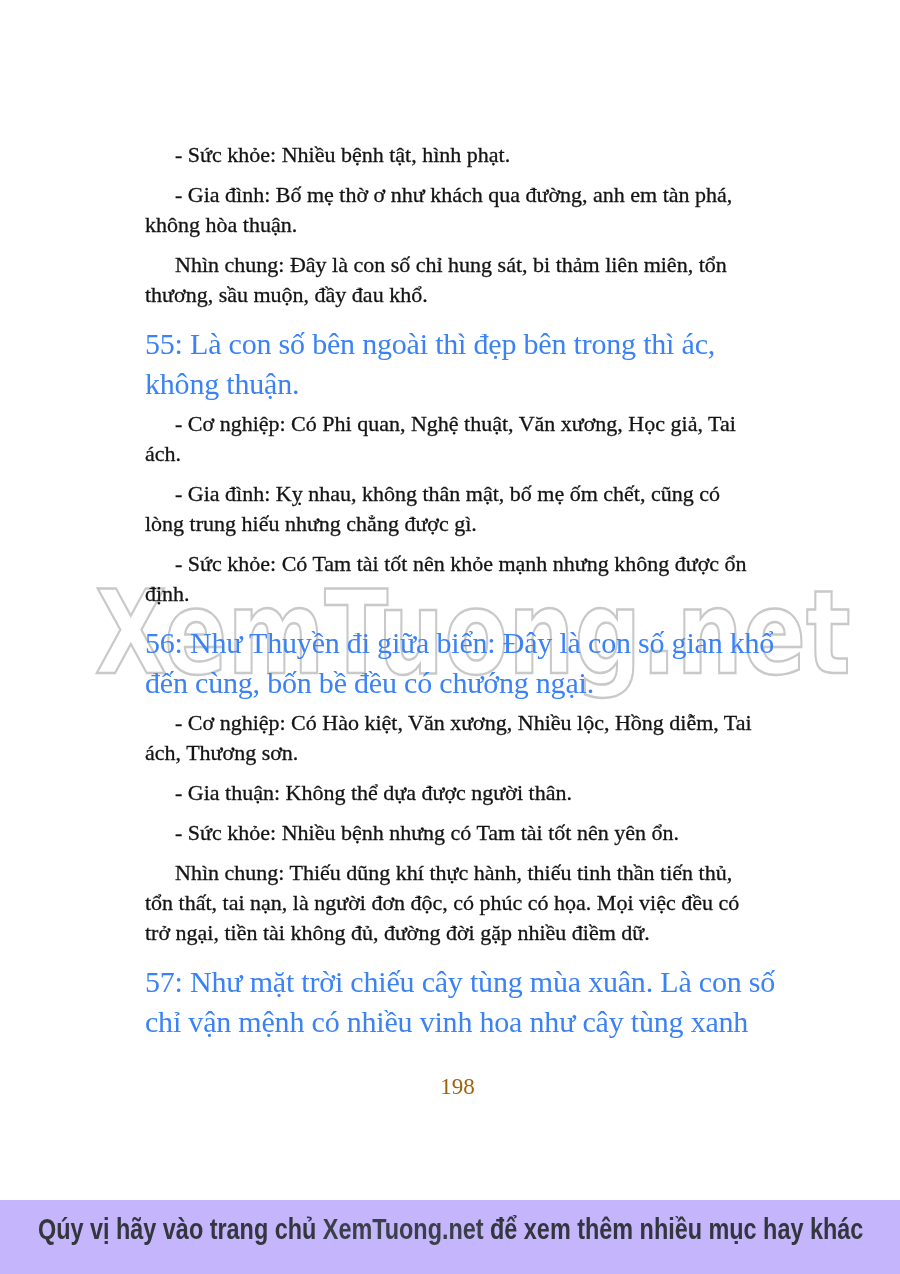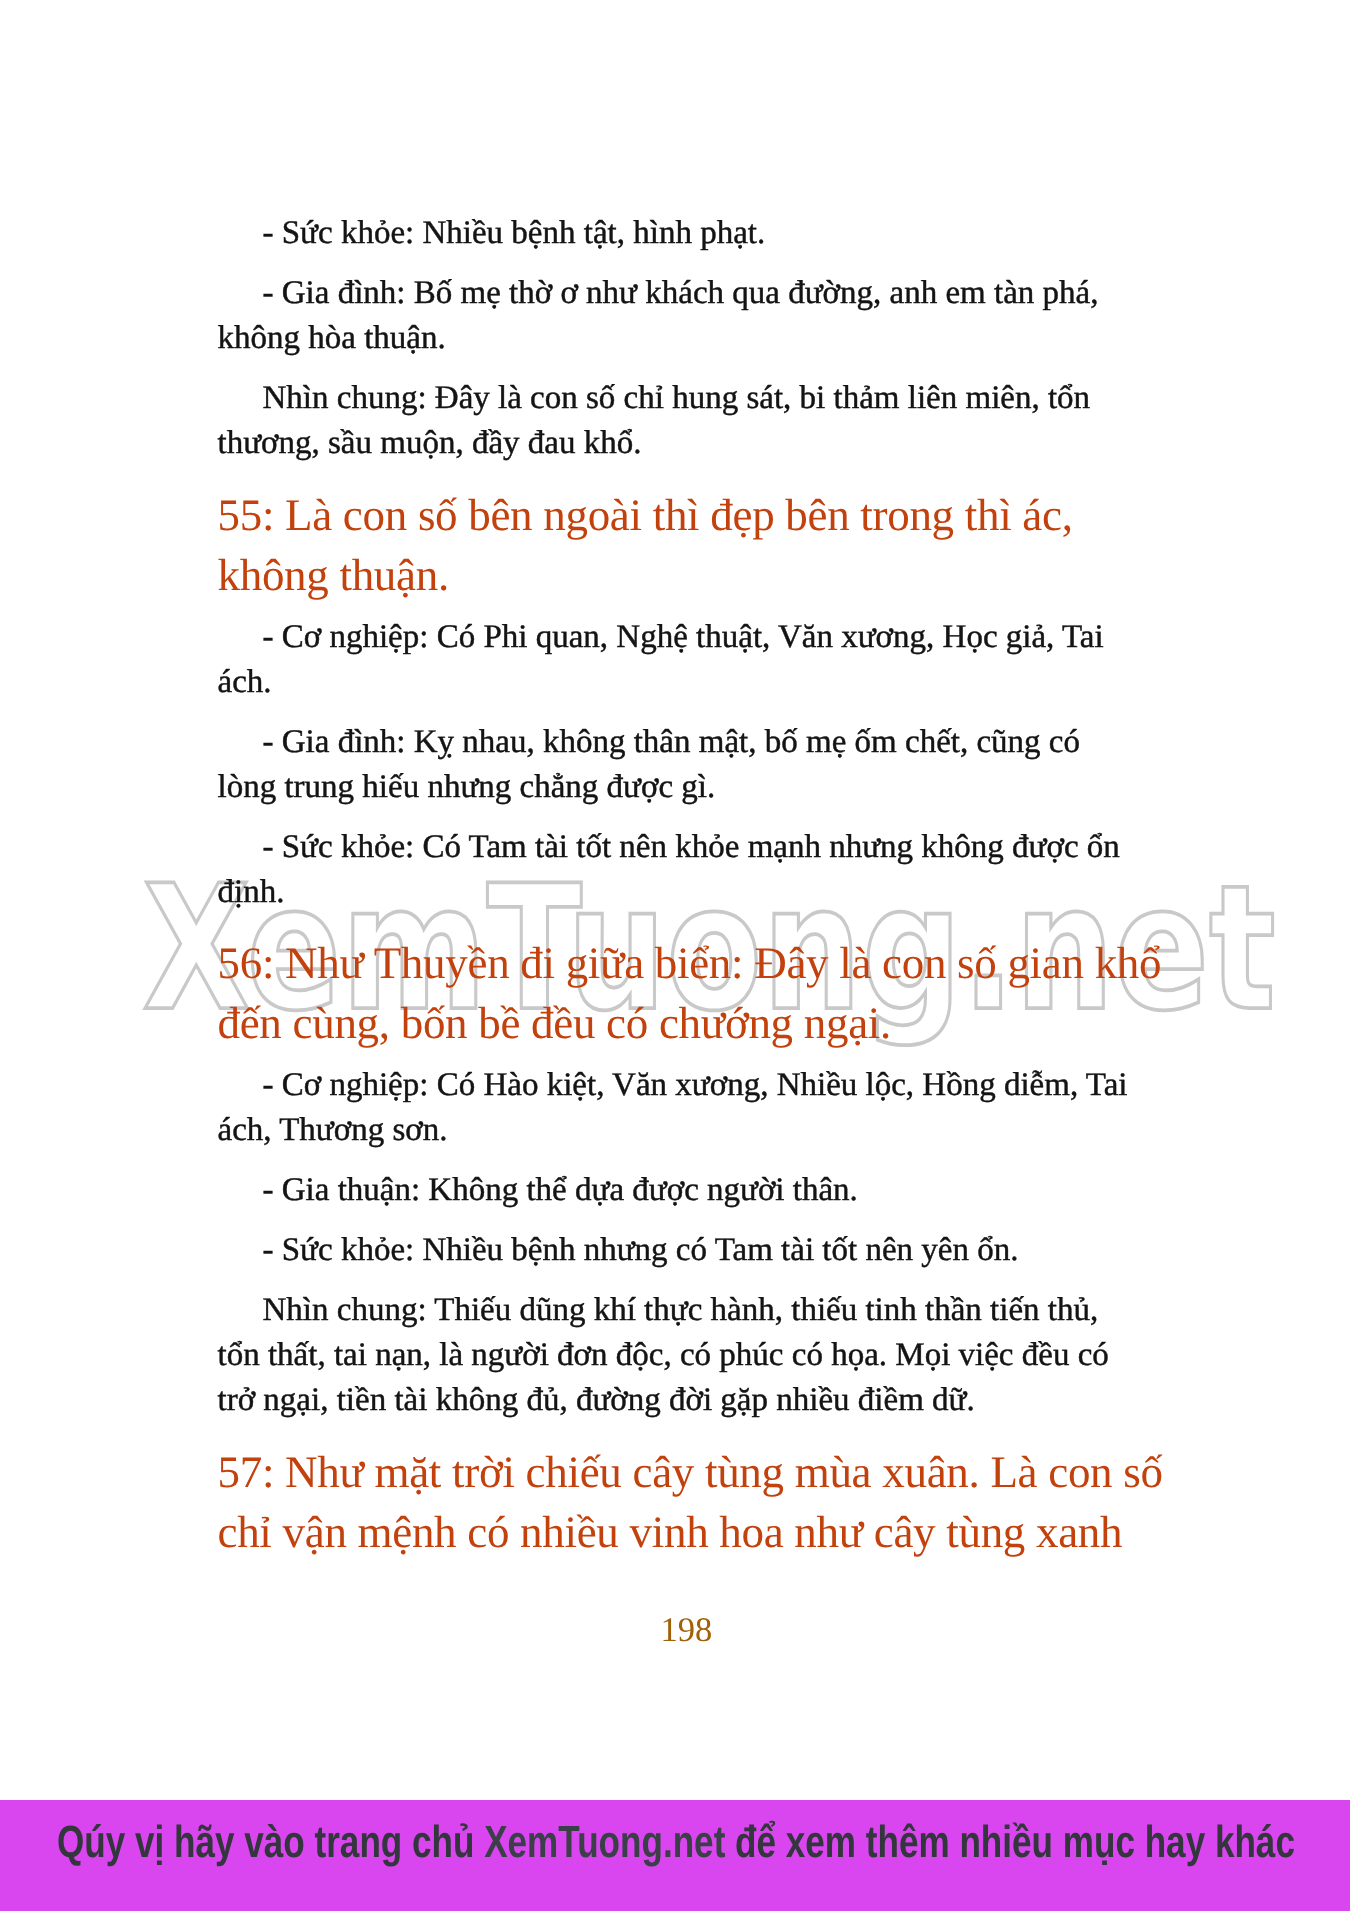--- a/index.html
+++ b/index.html
@@ -58,38 +58,38 @@
   }
   .heading {
     margin: 14px 0 5px 0;
     font-size: 30px;
     line-height: 40px;
     font-weight: normal;
     white-space: pre;
     text-indent: 0;
     letter-spacing: -0.2px;
     font-feature-settings: "onum" 1;
-    color: #c2410c;
+    color: #3b82f6;
   }
   .page-number {
     margin-top: 32px;
     text-align: center;
     font-size: 23px;
     line-height: 26px;
     color: #a16207;
   }
 
   
   .footer {
     position: absolute;
     left: 0;
     right: 0;
     bottom: 0;
     height: 74px;
-    background: #d946ef;
+    background: #c4b5fd;
     z-index: 2;
   }
   .footer-text {
     position: absolute;
     left: 38px;
     top: 11px;
     font-family: "Liberation Sans", sans-serif;
     font-weight: bold;
     font-size: 30px;
     line-height: 36px;

